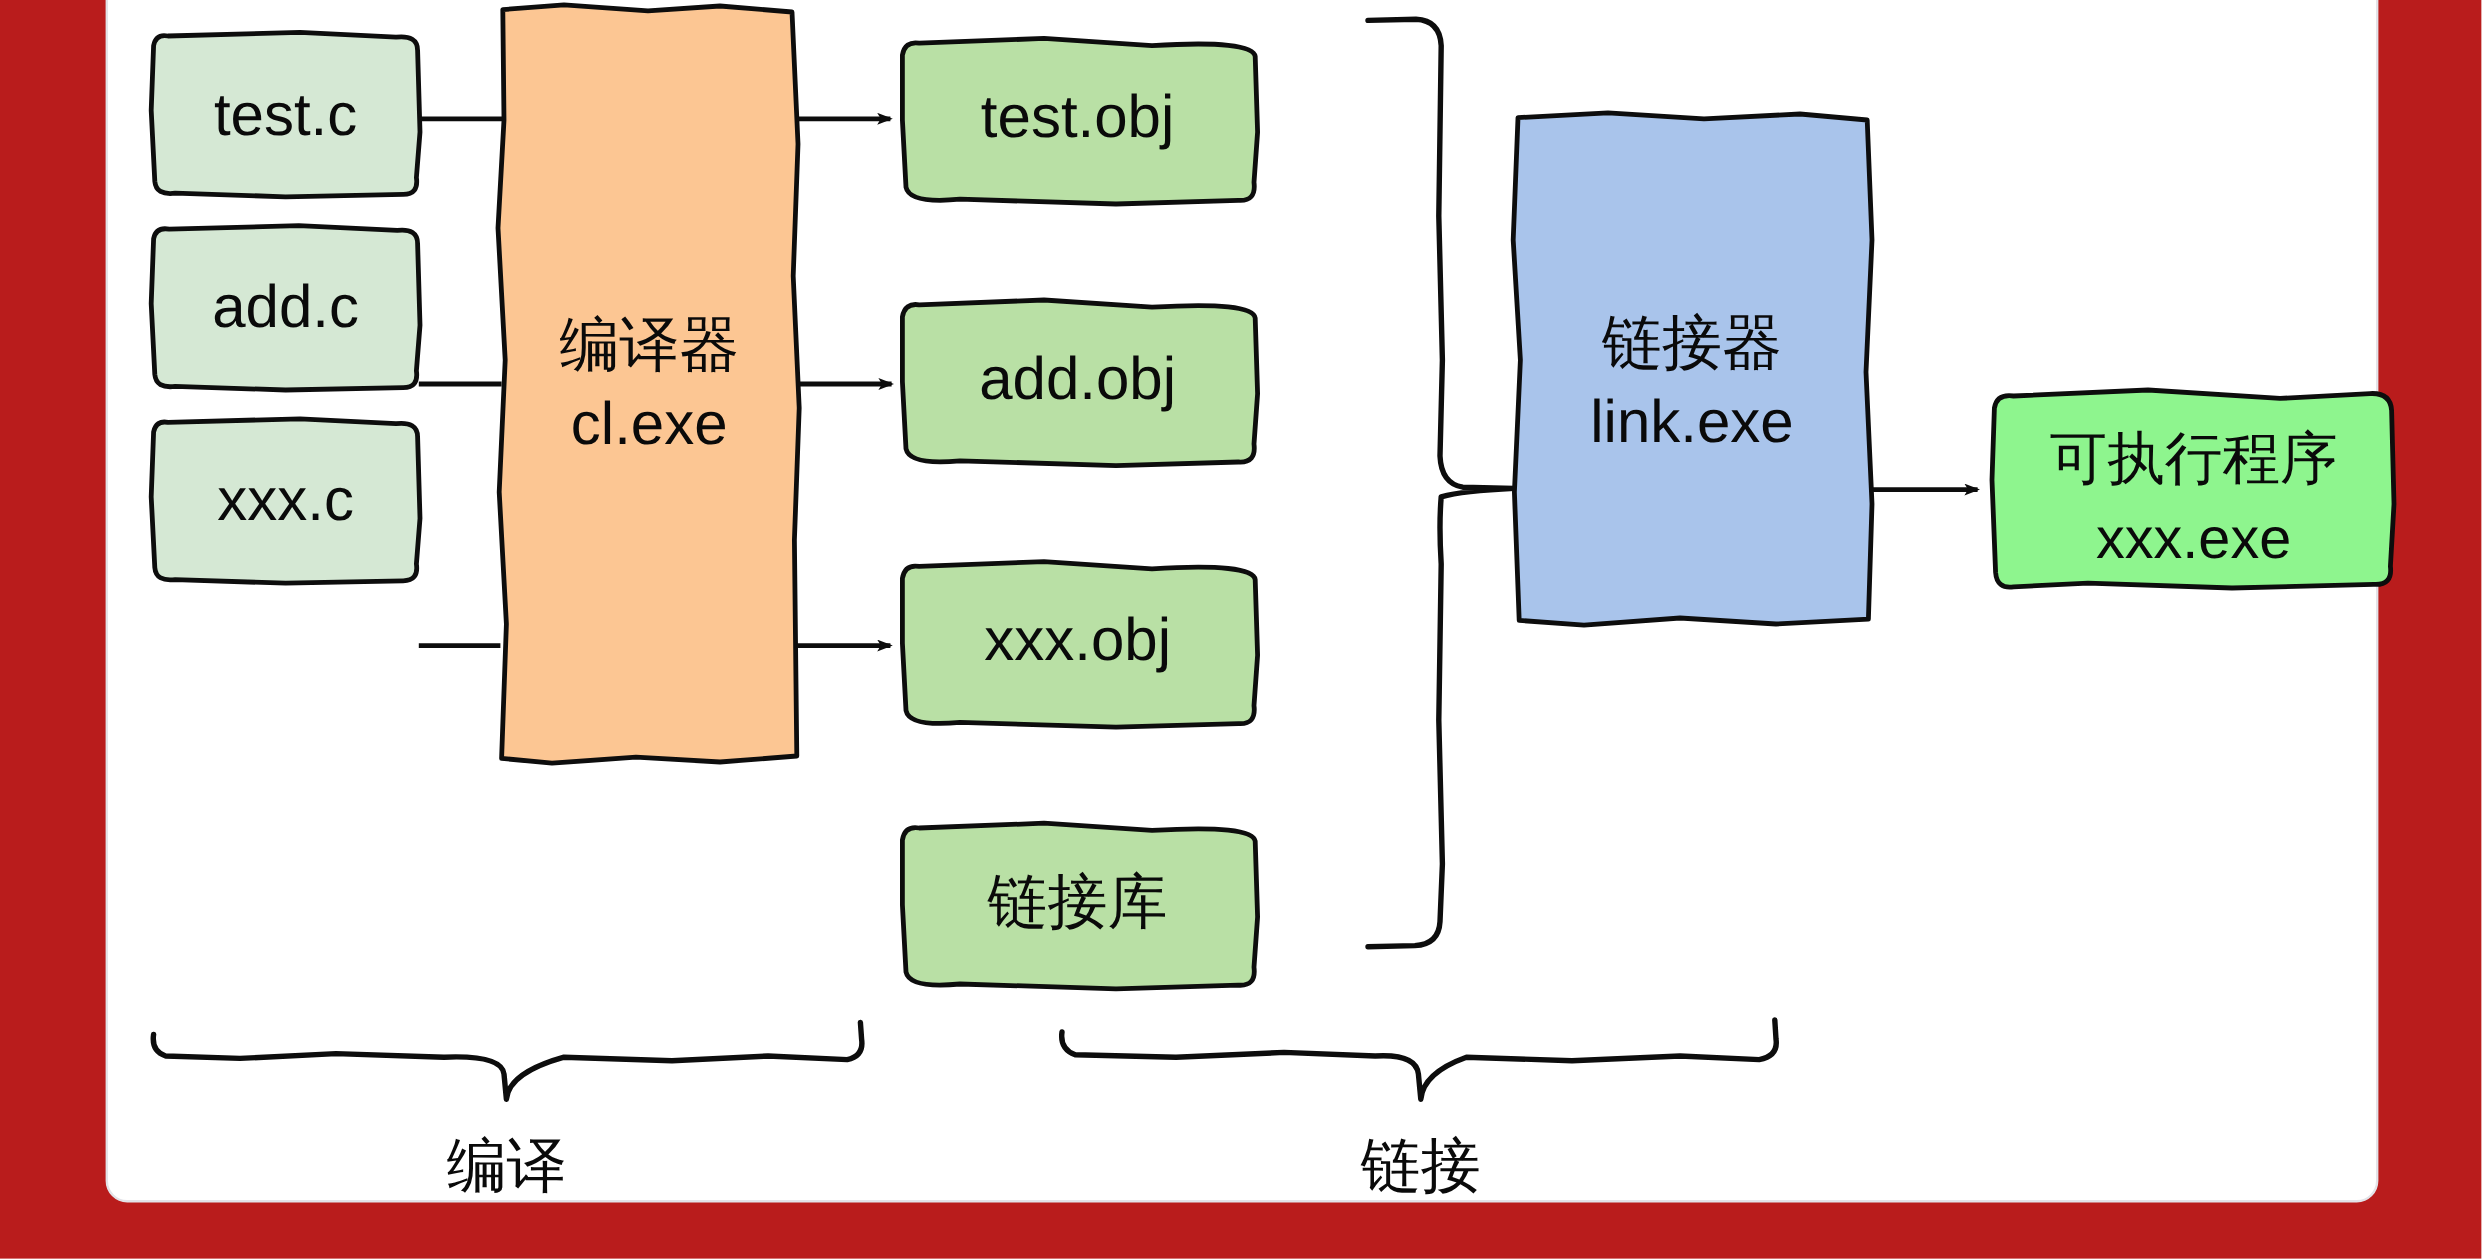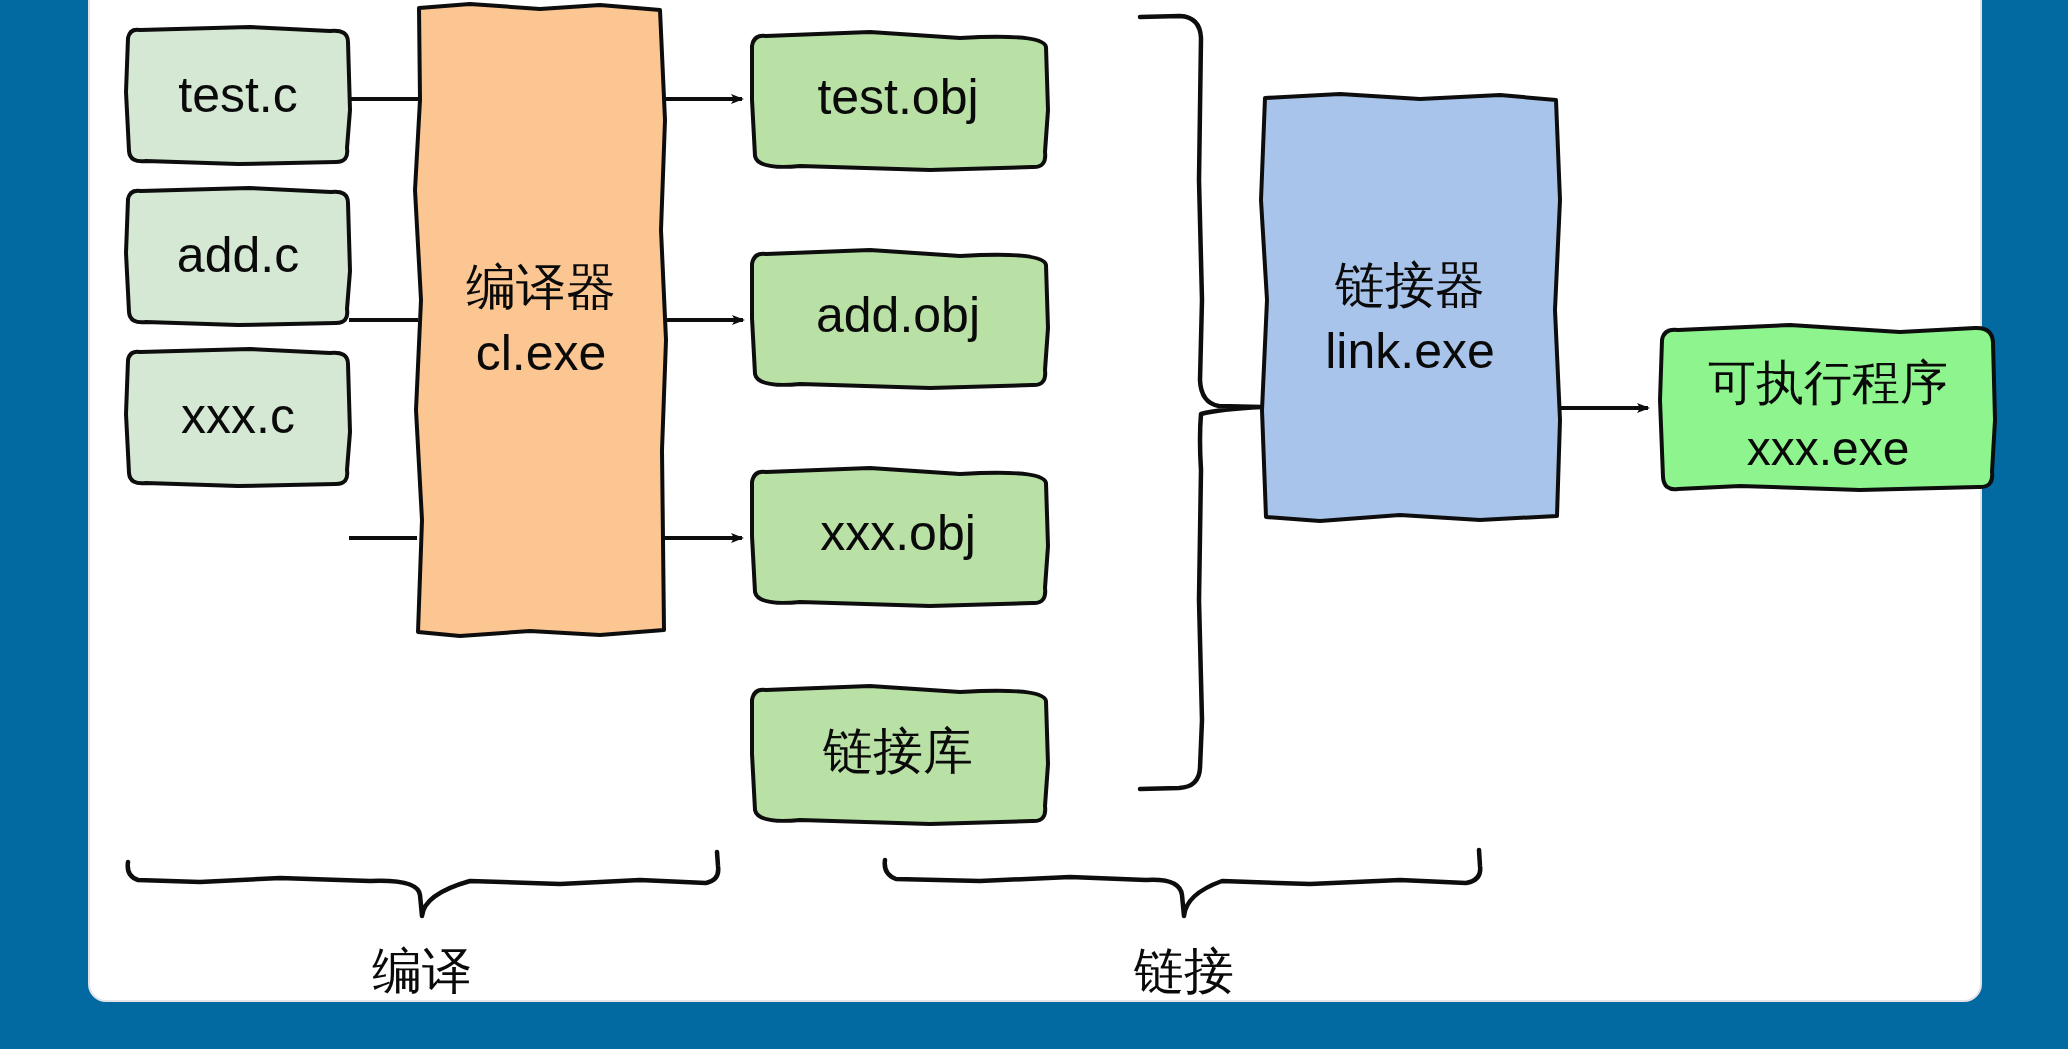--- a/index.html
+++ b/index.html
@@ -8,21 +8,21 @@
     background: #ffffff;
     width: 2068px;
     height: 1049px;
     overflow: hidden;
     font-family: "Liberation Sans", sans-serif;
   }
   #stage {
     position: relative;
     width: 2068px;
     height: 1049px;
-    background: #0369a1;
+    background: #b91c1c;
   }
   
   #card {
     position: absolute;
     left: 88px;
     top: -40px;
     width: 1894px;
     height: 1042px;
     border: 2px solid #e3e3e8;
     border-radius: 18px;

